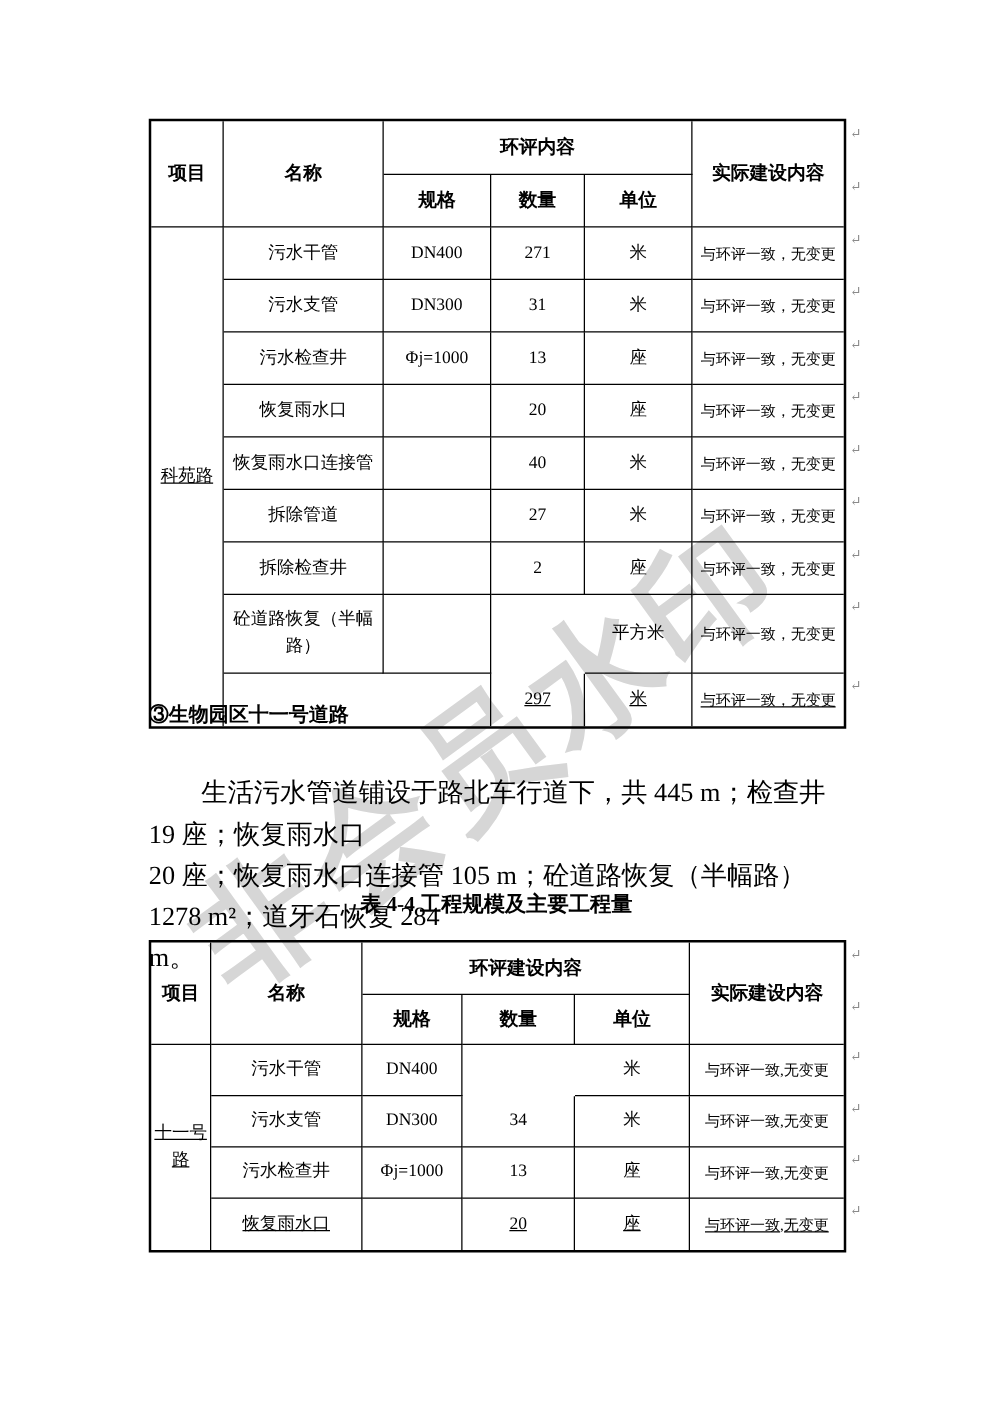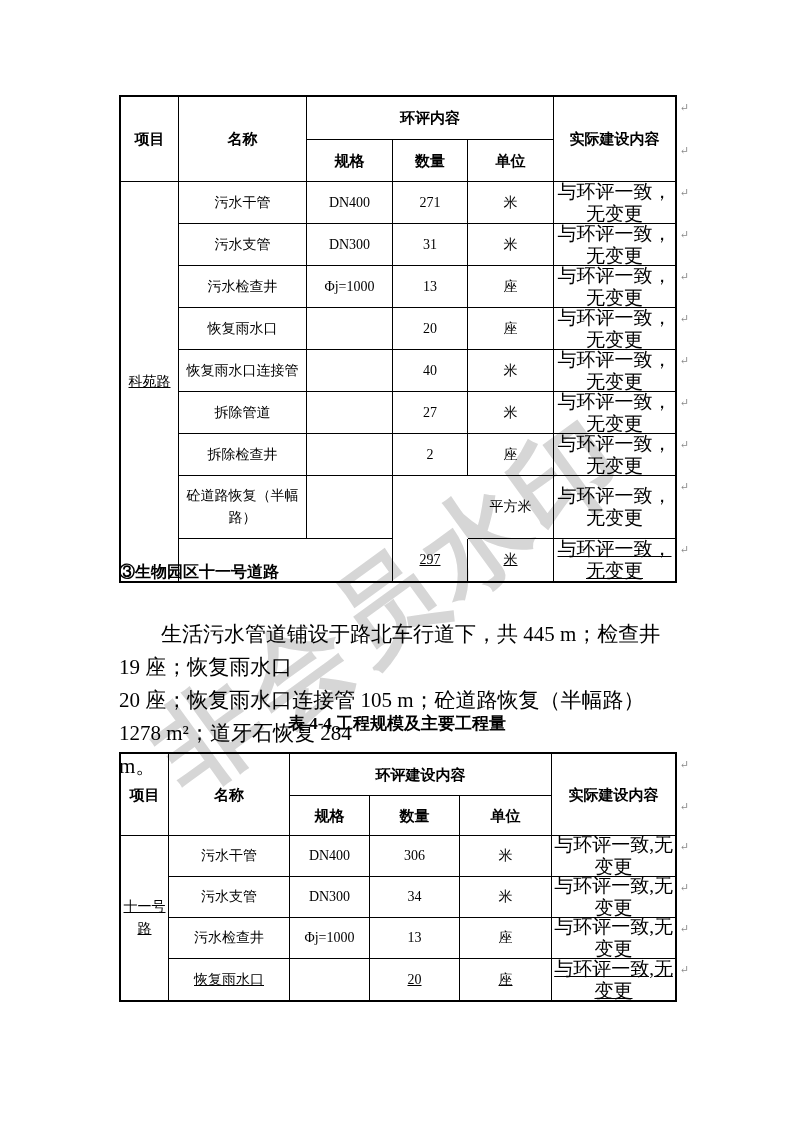--- a/index.html
+++ b/index.html
@@ -13,21 +13,21 @@
   
   .tbl{position:absolute;left:119px;display:grid;border:2px solid #000;background:transparent;}
   .t1{top:95px;grid-template-columns:58px 128px 86px 75px 86px 121px;
       grid-template-rows:43px 42px 42px 42px 42px 42px 42px 42px 42px 63px 42px;}
   .t2{top:752px;grid-template-columns:48px 121px 80px 90px 92px 123px;
       grid-template-rows:42px 40px 41px 41px 41px 41px;}
   .c{display:flex;align-items:center;justify-content:center;text-align:center;
      border-right:1px solid #000;border-bottom:1px solid #000;
      font-size:14px;line-height:22px;white-space:pre-line;padding:0 2px;box-sizing:border-box;}
   .hd{font-weight:bold;font-size:15px;}
-  .actual{font-size:19px;letter-spacing:0;padding:0 1px;}
+  .actual{font-size:12px;letter-spacing:0;padding:0 1px;}
   .nr{border-right:none;}   
   .nb{border-bottom:none;text-decoration:underline;}  
   
   .heading{position:absolute;left:119px;top:562px;font-weight:bold;font-size:16px;}
   .para{position:absolute;left:119px;top:618px;width:556px;font-size:21px;line-height:33px;}
   .para .indent{text-indent:2em;}
   .caption{position:absolute;left:119px;top:712px;width:556px;text-align:center;
            font-weight:bold;font-size:17px;font-family:Liberation Serif, serif;}
   
   .pmark{position:absolute;left:680px;font-size:11px;color:#8a8a8a;line-height:11px;}
@@ -123,21 +123,20 @@
       <div class="c hd nr" style="grid-column:6;grid-row:1/span 2">实际建设内容</div>
       <div class="c hd" style="grid-column:3;grid-row:2">规格</div>
       <div class="c hd" style="grid-column:4;grid-row:2">数量</div>
       <div class="c hd" style="grid-column:5;grid-row:2">单位</div>
 
       <div class="c nb" style="grid-column:1;grid-row:3/span 4">十一号
 路</div>
 
       <div class="c" style="grid-column:2;grid-row:3">污水干管</div>
       <div class="c" style="grid-column:3;grid-row:3">DN400</div>
-      <div class="c" style="grid-column:4;grid-row:3">306</div>
       <div class="c" style="grid-column:5;grid-row:3">米</div>
       <div class="c actual nr" style="grid-column:6;grid-row:3">与环评一致,无变更</div>
 
       <div class="c" style="grid-column:2;grid-row:4">污水支管</div>
       <div class="c" style="grid-column:3;grid-row:4">DN300</div>
       <div class="c" style="grid-column:4;grid-row:4">34</div>
       <div class="c" style="grid-column:5;grid-row:4">米</div>
       <div class="c actual nr" style="grid-column:6;grid-row:4">与环评一致,无变更</div>
 
       <div class="c" style="grid-column:2;grid-row:5">污水检查井</div>

